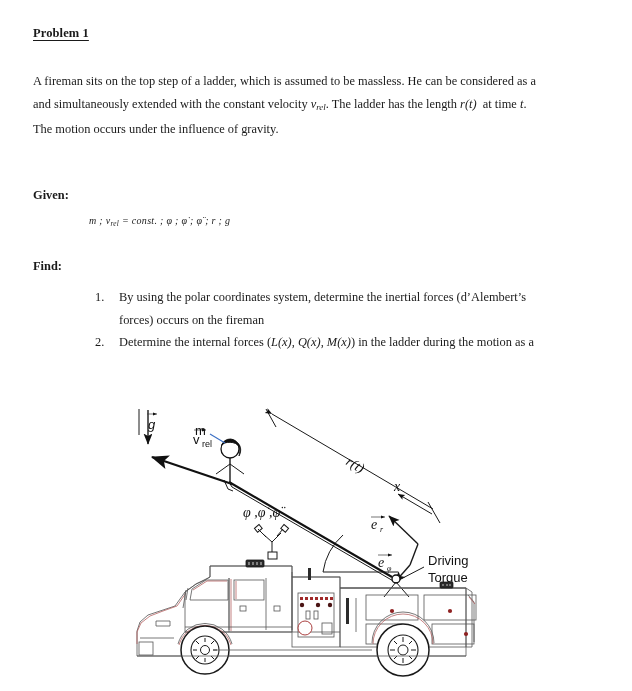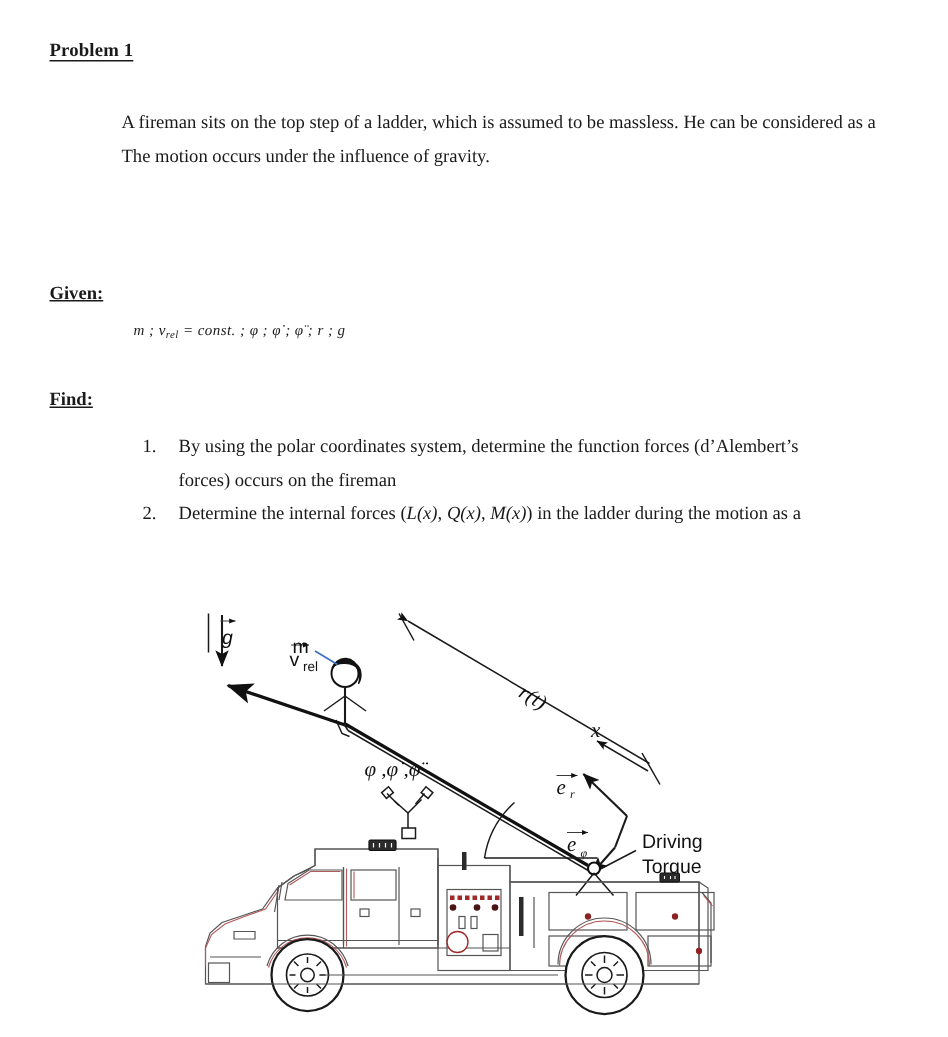--- a/index.html
+++ b/index.html
@@ -39,29 +39,28 @@
   
   .intro {
     position: absolute;
     left: 33px;
     top: 70px;
     width: 570px;
     font-size: 12.4px;
     line-height: 22.5px;
     text-align: left;
   }
-  .intro .ln { display: block; white-space: nowrap; margin-left: 48px; }
+  .intro .ln { display: block; white-space: nowrap; }
 
   
   .section-label {
     position: absolute;
     left: 33px;
     font-size: 12.4px;
     font-weight: bold;
-    text-decoration: underline;
   }
   .section-label.given { top: 188px; }
   .section-label.find  { top: 259px; }
 
   
   .given-formula {
     position: absolute;
     left: 89px;
     top: 215px;
     font-size: 10px;
@@ -113,32 +112,33 @@
 </style>
 </head>
 <body>
 
 <div class="page">
 
   <div class="problem-title">Problem 1</div>
 
   <div class="intro">
     <span class="ln">A fireman sits on the top step of a ladder, which is assumed to be massless. He can be considered as a</span>
+    <span class="ln">and simultaneously extended with the constant velocity <span class="mi">v</span><span class="sub">rel</span>. The ladder has the length <span class="mi">r</span><span class="mi">(t)</span>&nbsp; at time <span class="mi">t</span>.</span>
     <span class="ln">The motion occurs under the influence of gravity.</span>
   </div>
 
   <div class="section-label given">Given:</div>
   <div class="given-formula">m ; <span class="mi">v</span><span class="sub">rel</span> = const. ; φ ; φ̇ ; φ̈ ; r ; g</div>
 
   <div class="section-label find">Find:</div>
 
   <ol class="find-list">
     <li>
       <span class="num">1.</span>
-      <span class="ln">By using the polar coordinates system, determine the function forces (d’Alembert’s</span>
+      <span class="ln">By using the polar coordinates system, determine the inertial forces (d’Alembert’s</span>
       <span class="ln">forces) occurs on the fireman</span>
     </li>
     <li>
       <span class="num">2.</span>
       <span class="ln">Determine the internal forces (<span class="mi">L(x)</span>, <span class="mi">Q(x)</span>, <span class="mi">M(x)</span>) in the ladder during the motion as a</span>
     </li>
   </ol>
 
   <div class="figure">
   <svg width="632" height="299" viewBox="0 0 632 299" xmlns="http://www.w3.org/2000/svg">

